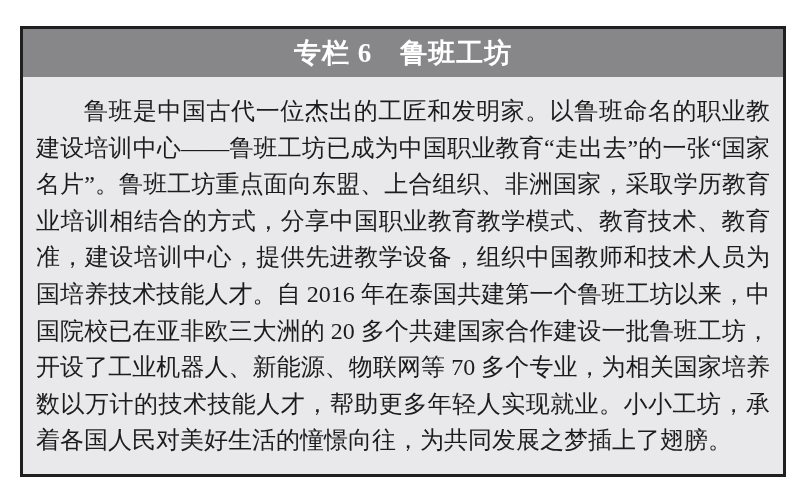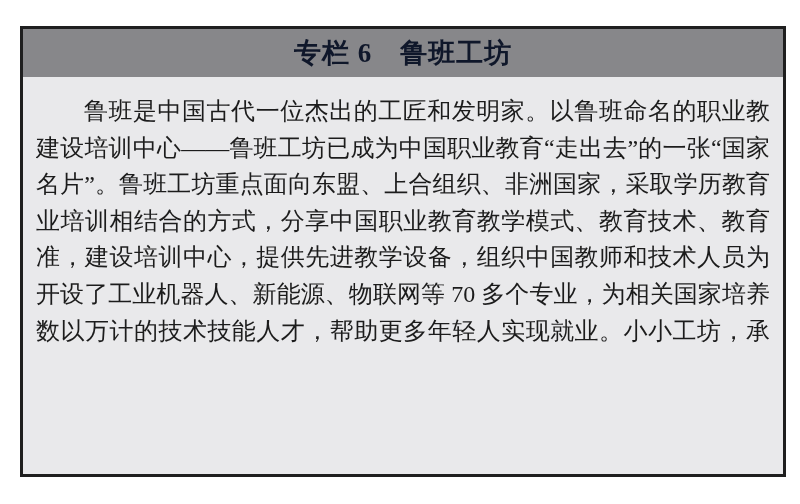--- a/index.html
+++ b/index.html
@@ -30,21 +30,21 @@
     background: #e9e9eb;
   }
   .box-header {
     height: 48px;
     background: #87878a;
     display: flex;
     align-items: center;
     justify-content: center;
   }
   .box-title {
-    color: #0f172a;
+    color: #ffffff;
     font-size: 27px;
     font-weight: bold;
     letter-spacing: 1px;
     white-space: nowrap;
   }
   .box-body {
     padding: 16px 13px 0 13px;
     color: #1c1c1c;
     font-size: 24px;
   }
@@ -70,17 +70,20 @@
   <div class="box">
     <div class="box-header">
       <span class="box-title">专栏 6　鲁班工坊</span>
     </div>
     <div class="box-body">
       <div class="line first">鲁班是中国古代一位杰出的工匠和发明家。以鲁班命名的职业教育</div>
       <div class="line">建设培训中心——鲁班工坊已成为中国职业教育“走出去”的一张“国家</div>
       <div class="line">名片”。鲁班工坊重点面向东盟、上合组织、非洲国家，采取学历教育和职</div>
       <div class="line">业培训相结合的方式，分享中国职业教育教学模式、教育技术、教育标</div>
       <div class="line">准，建设培训中心，提供先进教学设备，组织中国教师和技术人员为合作</div>
+      <div class="line">国培养技术技能人才。自 2016 年在泰国共建第一个鲁班工坊以来，中</div>
+      <div class="line">国院校已在亚非欧三大洲的 20 多个共建国家合作建设一批鲁班工坊，</div>
       <div class="line">开设了工业机器人、新能源、物联网等 70 多个专业，为相关国家培养了</div>
       <div class="line">数以万计的技术技能人才，帮助更多年轻人实现就业。小小工坊，承载</div>
+      <div class="line last">着各国人民对美好生活的憧憬向往，为共同发展之梦插上了翅膀。</div>
     </div>
   </div>
 </div>
 
 </body></html>

